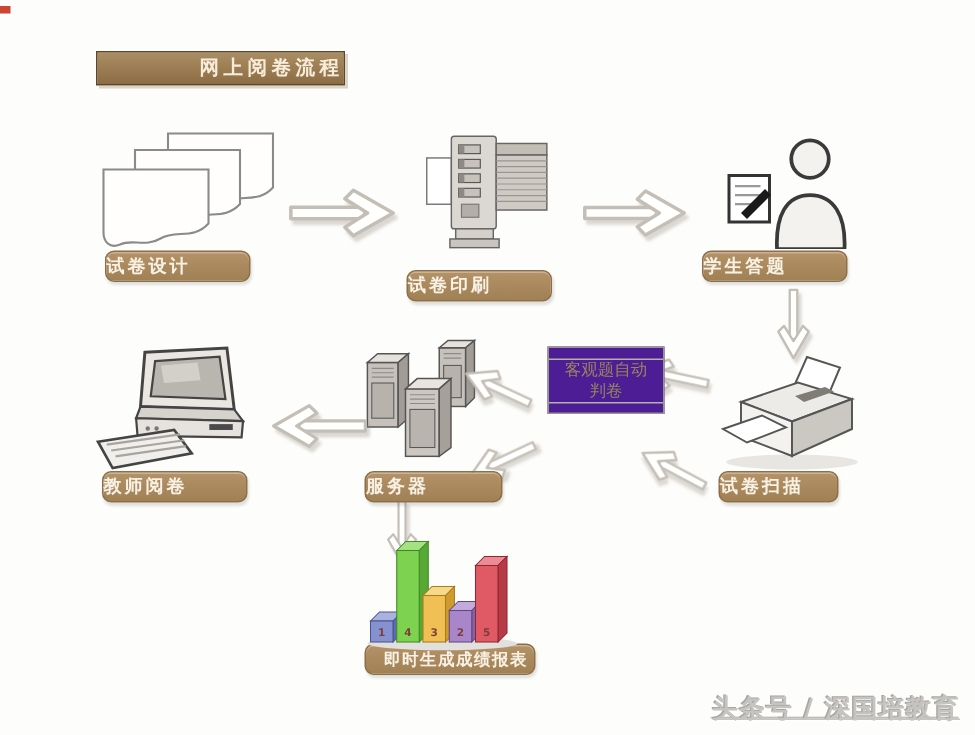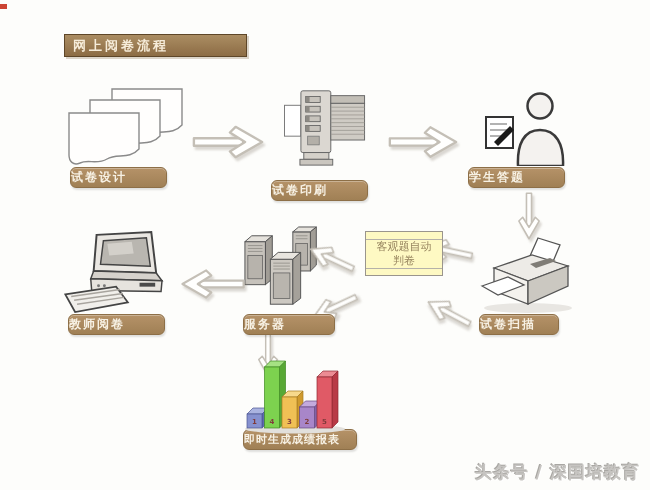--- a/index.html
+++ b/index.html
@@ -1,45 +1,45 @@
 <!DOCTYPE html>
 <html><head>
 <meta charset="utf-8">
 <style>
   html,body { margin:0; padding:0; background:#ffffff; }
   .stage { position:relative; width:650px; height:490px; background:#fdfdfb;
            font-family:"DejaVu Sans", sans-serif; overflow:hidden; }
   .corner { position:absolute; left:0; top:4px; width:7px; height:5px; background:#cc4433; }
-  .banner { position:absolute; left:64px; top:34px; width:183px; height:23px;
+  .banner { position:absolute; left:64px; top:34px; width:166px; height:23px;
             background:linear-gradient(180deg,#ab8d63,#8c6c44);
             border:1px solid #5e4628; box-shadow:2px 2px 0 rgba(120,90,50,.25);
             color:#f6ecd9; font-size:13px; font-weight:bold; letter-spacing:3px;
-            line-height:21px; padding-left:8px; box-sizing:border-box; }
+            line-height:21px; padding-left:8px; box-sizing:border-box;text-align:right; }
   .pill { position:absolute; height:21px; box-sizing:border-box;
           background:linear-gradient(180deg,#b59268,#a08055);
           border:1px solid #8d6f47; border-radius:6px;
           color:#f7f1e4; font-size:12px; font-weight:bold; 
           line-height:19px; letter-spacing:2px;
           box-shadow:inset 0 1px 0 rgba(255,255,255,.3), 1px 2px 2px rgba(0,0,0,.12); }
-  .pill.small { font-size:11px; letter-spacing:1px; }
-  .obox { position:absolute; width:78px; background:#fef9c3; border:1px solid #9a958d;
+  .pill.small { font-size:11px; letter-spacing:1px;padding-left:12px; }
+  .obox { position:absolute; width:78px; background:#4c1d95; border:1px solid #9a958d;
           color:#97855f; font-size:11px; text-align:center; padding:7px 0; box-sizing:border-box; }
   .obox .inner { border-top:1px solid #b5b1a9; border-bottom:1px solid #b5b1a9; line-height:14px; }
   .obox .inner span { display:block; }
   .arrow { position:absolute; filter:drop-shadow(2px 3px 1px rgba(140,130,115,.30)); }
   .arrow svg { width:100%; height:100%; display:block; }
   .arrow path { fill:#fffffe; stroke:#c4bfb6; stroke-width:2.5; stroke-linejoin:round; }
   .flip svg { transform:scaleX(-1); }
   .icon { position:absolute; }
   .icon svg { width:100%; height:100%; display:block; }
   .chart { position:absolute; left:243px; top:358px; width:115px; height:78px; }
   .chart svg { width:100%; height:100%; display:block; }
   .watermark { position:absolute; right:10px; bottom:6px; font-size:17px; font-weight:bold;
                color:#c6c4c1; letter-spacing:1px;
-               text-shadow:-1px -1px 0 #a9a7a3, 1px 1px 1px #ffffff; }
+               text-shadow:-1px -1px 0 #a9a7a3, 1px 1px 1px #ffffff;text-decoration:underline; }
 </style>
 </head>
 <body>
 
 <div class="stage">
 
   <div class="corner"></div>
 
   <div class="banner">
     <span>网上阅卷流程</span>

